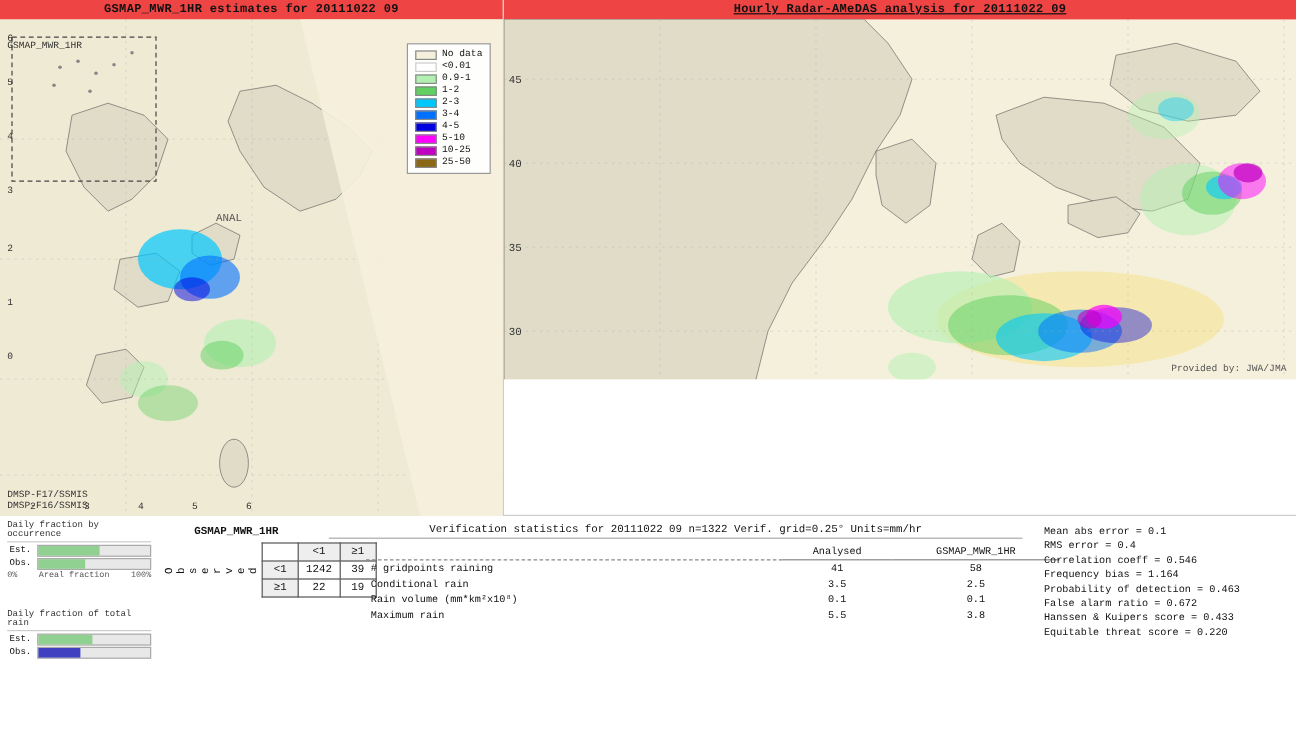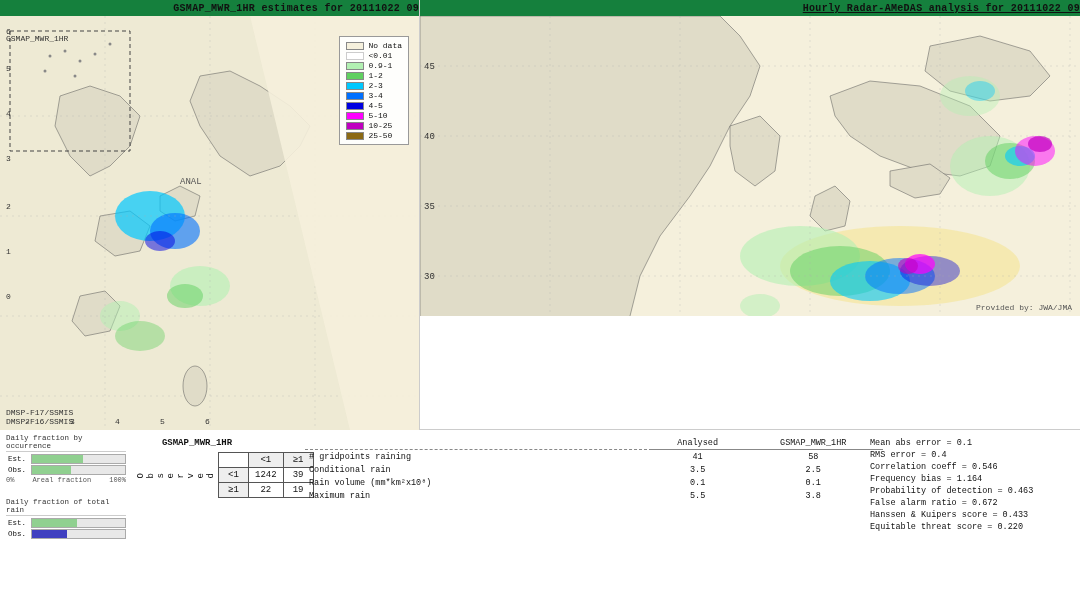--- a/index.html
+++ b/index.html
@@ -33,25 +33,25 @@
     .map-left {
       width: 420px;
       height: 430px;
       position: relative;
       border-right: 1px solid #ccc;
       background: #f0ede0;
       overflow: hidden;
     }
 
     .map-title {
-      text-align: right;
+      text-align: center;
       font-size: 10px;
       font-family: 'Courier New', monospace;
       padding: 3px 0;
-      background: #15803d;
+      background: #ef4444;
       font-weight: bold;
       letter-spacing: 0.3px;
     }
 
     
     .map-right {
       flex: 1;
       height: 316px;
       position: relative;
       background: #f0ede0;
@@ -89,21 +89,21 @@
       flex: 1;
       padding: 4px 6px;
       gap: 6px;
     }
 
     
     .bar-charts {
       width: 120px;
       display: flex;
       flex-direction: column;
-      gap: 8px;
+      gap: 18px;
       font-size: 8px;
     }
 
     .bar-chart-title {
       font-size: 7.5px;
       color: #333;
       border-bottom: 1px solid #ccc;
       padding-bottom: 1px;
       margin-bottom: 2px;
     }
@@ -545,20 +545,21 @@
               <td>22</td>
               <td>19</td>
             </tr>
           </tbody>
             </table>
         </div>
       </div>
     </div>
 
     <div class="verif-section">
+      <div class="verif-title">Verification statistics for 20111022 09  n=1322  Verif. grid=0.25°  Units=mm/hr</div>
       <table class="verif-table">
         <tbody>
             <tr>
           <td style="width:60%;"></td>
           <td class="col-header">Analysed</td>
           <td class="col-header">GSMAP_MWR_1HR</td>
         </tr>
         <tr class="dash-row">
           <td colspan="3" style="border-top: 1px dashed #888; padding:0;"></td>
         </tr>

